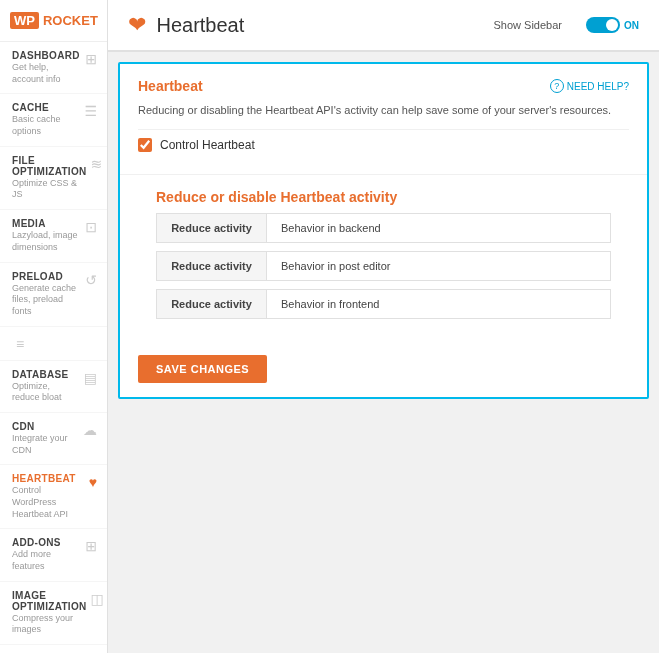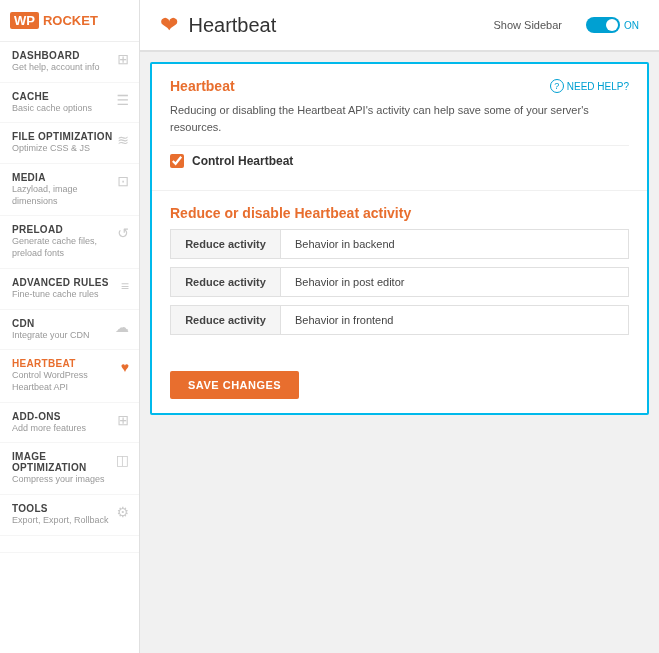--- a/index.html
+++ b/index.html
@@ -1,19 +1,19 @@
 <!DOCTYPE html>
 <html><head>
   <meta charset="utf-8">
   <style>
     * { box-sizing: border-box; margin: 0; padding: 0; }
     body { font-family: -apple-system, BlinkMacSystemFont, 'Segoe UI', Arial, sans-serif; font-size: 12px; background: #f1f1f1; display: flex; height: 653px; width: 659px; overflow: hidden; }
 
     
-    .sidebar { width: 140px; background: #fff; border-right: 1px solid #e0e0e0; display: flex; flex-direction: column; flex-shrink: 0; overflow-y: auto; }
+    .sidebar { width: 108px; background: #fff; border-right: 1px solid #e0e0e0; display: flex; flex-direction: column; flex-shrink: 0; overflow-y: auto; }
     .sidebar-logo { padding: 12px 10px; border-bottom: 1px solid #eee; }
     .logo-text { display: flex; align-items: center; gap: 4px; }
     .logo-wp { background: #e86e2e; color: white; font-weight: 900; font-size: 13px; padding: 1px 4px; border-radius: 2px; }
     .logo-rocket { color: #e86e2e; font-weight: 900; font-size: 13px; }
     .logo-sub { color: #999; font-size: 8px; display: block; margin-top: 1px; }
 
     .sidebar-item { padding: 8px 10px 8px 12px; cursor: pointer; border-bottom: 1px solid #f5f5f5; display: flex; align-items: flex-start; justify-content: space-between; }
     .sidebar-item.active { background: #fff; }
     .sidebar-item-content { flex: 1; }
     .sidebar-item-title { font-weight: 700; font-size: 10px; color: #444; text-transform: uppercase; letter-spacing: 0.3px; }
@@ -27,41 +27,41 @@
 
     
     .header { background: #fff; padding: 12px 20px; display: flex; align-items: center; justify-content: space-between; border-bottom: 2px solid #e0e0e0; }
     .header-left { display: flex; align-items: center; gap: 10px; }
     .header-icon { color: #e86e2e; font-size: 22px; }
     .header-title { font-size: 20px; font-weight: 400; color: #333; }
     .header-right { display: flex; align-items: center; gap: 24px; font-size: 11px; color: #555; }
     .toggle-switch { display: flex; align-items: center; }
     .toggle-bg { width: 34px; height: 16px; background: #00a0d2; border-radius: 8px; position: relative; cursor: pointer; }
     .toggle-knob { width: 12px; height: 12px; background: #fff; border-radius: 50%; position: absolute; right: 2px; top: 2px; }
-    .toggle-label { font-size: 10px; color: #00a0d2; font-weight: 400; margin-left: 4px; }
+    .toggle-label { font-size: 10px; color: #00a0d2; font-weight: 700; margin-left: 4px; }
 
     
     .content { flex: 1; padding: 10px; overflow-y: auto; }
     .content-panel { background: #fff; border: 2px solid #00b9eb; border-radius: 2px; padding: 0; }
 
     
     .section { padding: 14px 18px; border-bottom: 1px solid #f0f0f0; }
     .section-header { display: flex; align-items: center; justify-content: space-between; margin-bottom: 8px; }
     .section-title { color: #e86e2e; font-size: 14px; font-weight: 600; }
     .need-help { color: #00a0d2; font-size: 10px; cursor: pointer; display: flex; align-items: center; gap: 3px; }
     .need-help-icon { width: 14px; height: 14px; border: 1px solid #00a0d2; border-radius: 50%; display: inline-flex; align-items: center; justify-content: center; font-size: 9px; color: #00a0d2; }
     .section-desc { color: #555; font-size: 11px; line-height: 1.5; margin-bottom: 10px; }
 
     
     .checkbox-row { display: flex; align-items: center; gap: 8px; padding: 8px 0; border-top: 1px solid #f0f0f0; }
     .checkbox-row input[type="checkbox"] { width: 14px; height: 14px; accent-color: #e86e2e; cursor: pointer; }
-    .checkbox-label { font-size: 12px; color: #333; font-weight: 700; }
-
-    
-    .reduce-section { padding: 14px 18px; }
+    .checkbox-label { font-size: 12px; color: #333; font-weight: 400; }
+
+    
+    .reduce-section { padding: 14px 36px; }
     .reduce-title { color: #e86e2e; font-size: 14px; font-weight: 600; margin-bottom: 8px; }
     .reduce-desc { color: #555; font-size: 11px; line-height: 1.5; margin-bottom: 14px; }
 
     
     .behavior-row { display: flex; align-items: center; border: 1px solid #e0e0e0; margin-bottom: 8px; }
     .behavior-btn { background: #f5f5f5; border: none; border-right: 1px solid #e0e0e0; padding: 8px 14px; font-size: 11px; font-weight: 600; color: #444; cursor: pointer; white-space: nowrap; min-width: 110px; }
     .behavior-label { padding: 8px 14px; font-size: 11px; color: #444; }
 
     
     .save-section { padding: 14px 18px; }
@@ -107,25 +107,28 @@
         <span class="sidebar-item-icon">⊡</span>
       </div>
       <div class="sidebar-item">
         <div class="sidebar-item-content">
           <div class="sidebar-item-title">PRELOAD</div>
           <div class="sidebar-item-sub">Generate cache files, preload fonts</div>
         </div>
         <span class="sidebar-item-icon">↺</span>
       </div>
       <div class="sidebar-item">
-        <div class="sidebar-item-content">
-          <div class="sidebar-item-title">ADVANCED RULES</div>
-          <div class="sidebar-item-sub">Fine-tune cache rules</div>
-        </div>
         <span class="sidebar-item-icon">≡</span>
+      </div>
+      <div class="sidebar-item">
+        <div class="sidebar-item-content">
+          <div class="sidebar-item-title">DATABASE</div>
+          <div class="sidebar-item-sub">Optimize, reduce bloat</div>
+        </div>
+        <span class="sidebar-item-icon">▤</span>
       </div>
       <div class="sidebar-item">
         <div class="sidebar-item-content">
           <div class="sidebar-item-title">CDN</div>
           <div class="sidebar-item-sub">Integrate your CDN</div>
         </div>
         <span class="sidebar-item-icon">☁</span>
       </div>
       <div class="sidebar-item active">
         <div class="sidebar-item-content">

